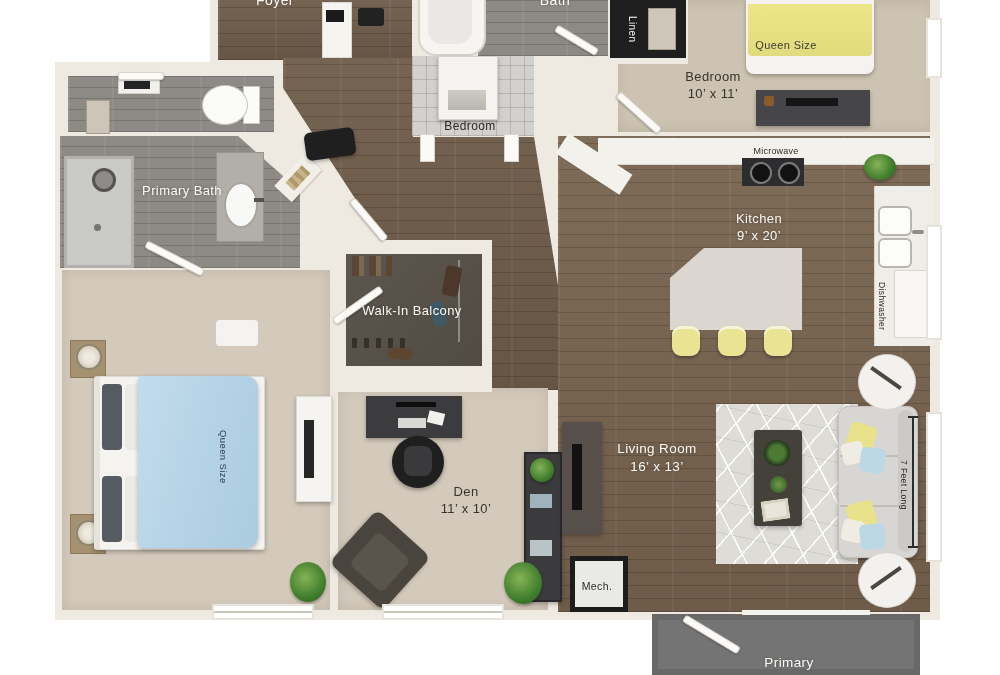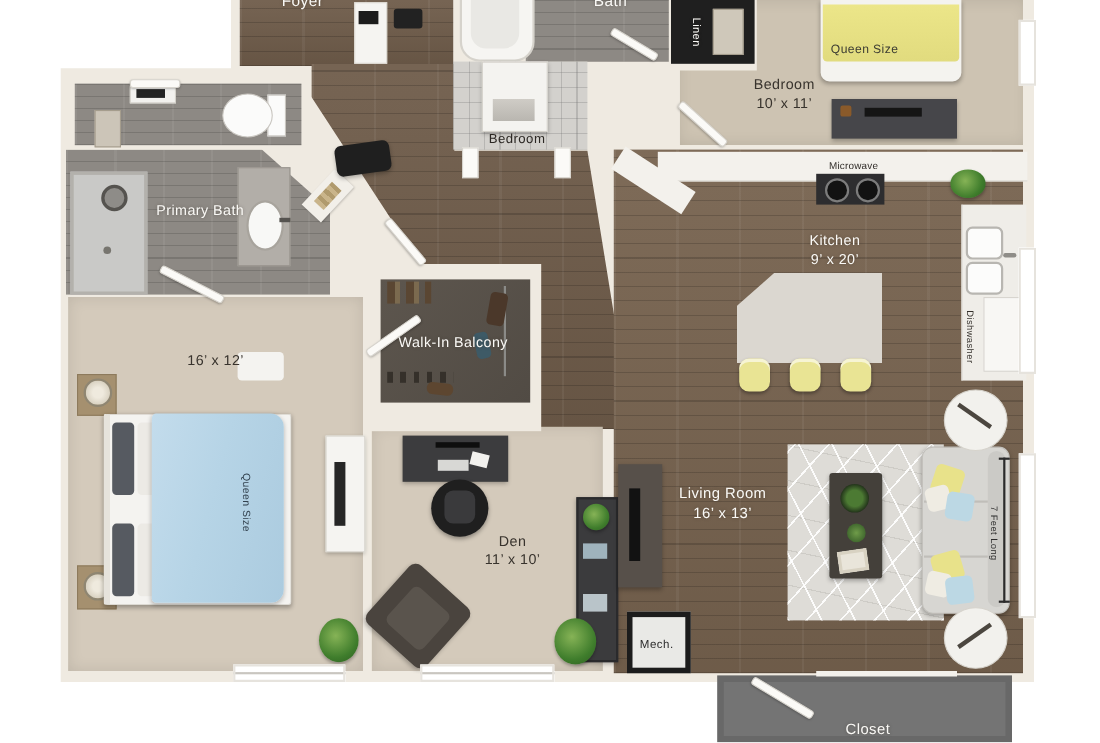--- a/index.html
+++ b/index.html
@@ -228,32 +228,31 @@
     </div>
   <div class="lbl lt" style="left:709px;top:210px;width:100px;">
     <span>Kitchen</span>
       <span>9’ x 20’</span>
     </div>
   <div class="lbl ld vt" style="left:876px;top:272px;height:68px;font-size:8.5px;color:#332f2a;"><span style="display:inline">Dishwasher</span></div>
   <div class="lbl lt" style="left:357px;top:302px;width:110px;">
       <span>Walk-In Balcony</span>
     </div>
   <div class="lbl ld" style="left:96px;top:319px;width:200px;">
-      <span>16’ x 12’</span>
     </div>
   <div class="lbl vt" style="left:216px;top:428px;height:58px;font-size:9.5px;color:#31404d;"><span style="display:inline">Queen Size</span></div>
   <div class="lbl ld" style="left:416px;top:483px;width:100px;">
     <span>Den</span>
       <span>11’ x 10’</span>
     </div>
   <div class="lbl lt" style="left:597px;top:440px;width:120px;font-size:13.5px;">
     <span>Living Room</span>
       <span>16’ x 13’</span>
     </div>
   <div class="lbl ld vt" style="left:898px;top:452px;height:66px;font-size:8.5px;color:#2a2a2a;"><span style="display:inline">7 Feet Long</span></div>
   <div class="lbl ld" style="left:566px;top:580px;width:62px;font-size:10.5px;color:#2c2c2c;">
       <span>Mech.</span>
     </div>
   <div class="lbl lt" style="left:729px;top:654px;width:120px;font-size:13.5px;">
-      <span>Closet</span>
+      <span>Primary</span>
     </div>
 
 </div>
 
 </body></html>

